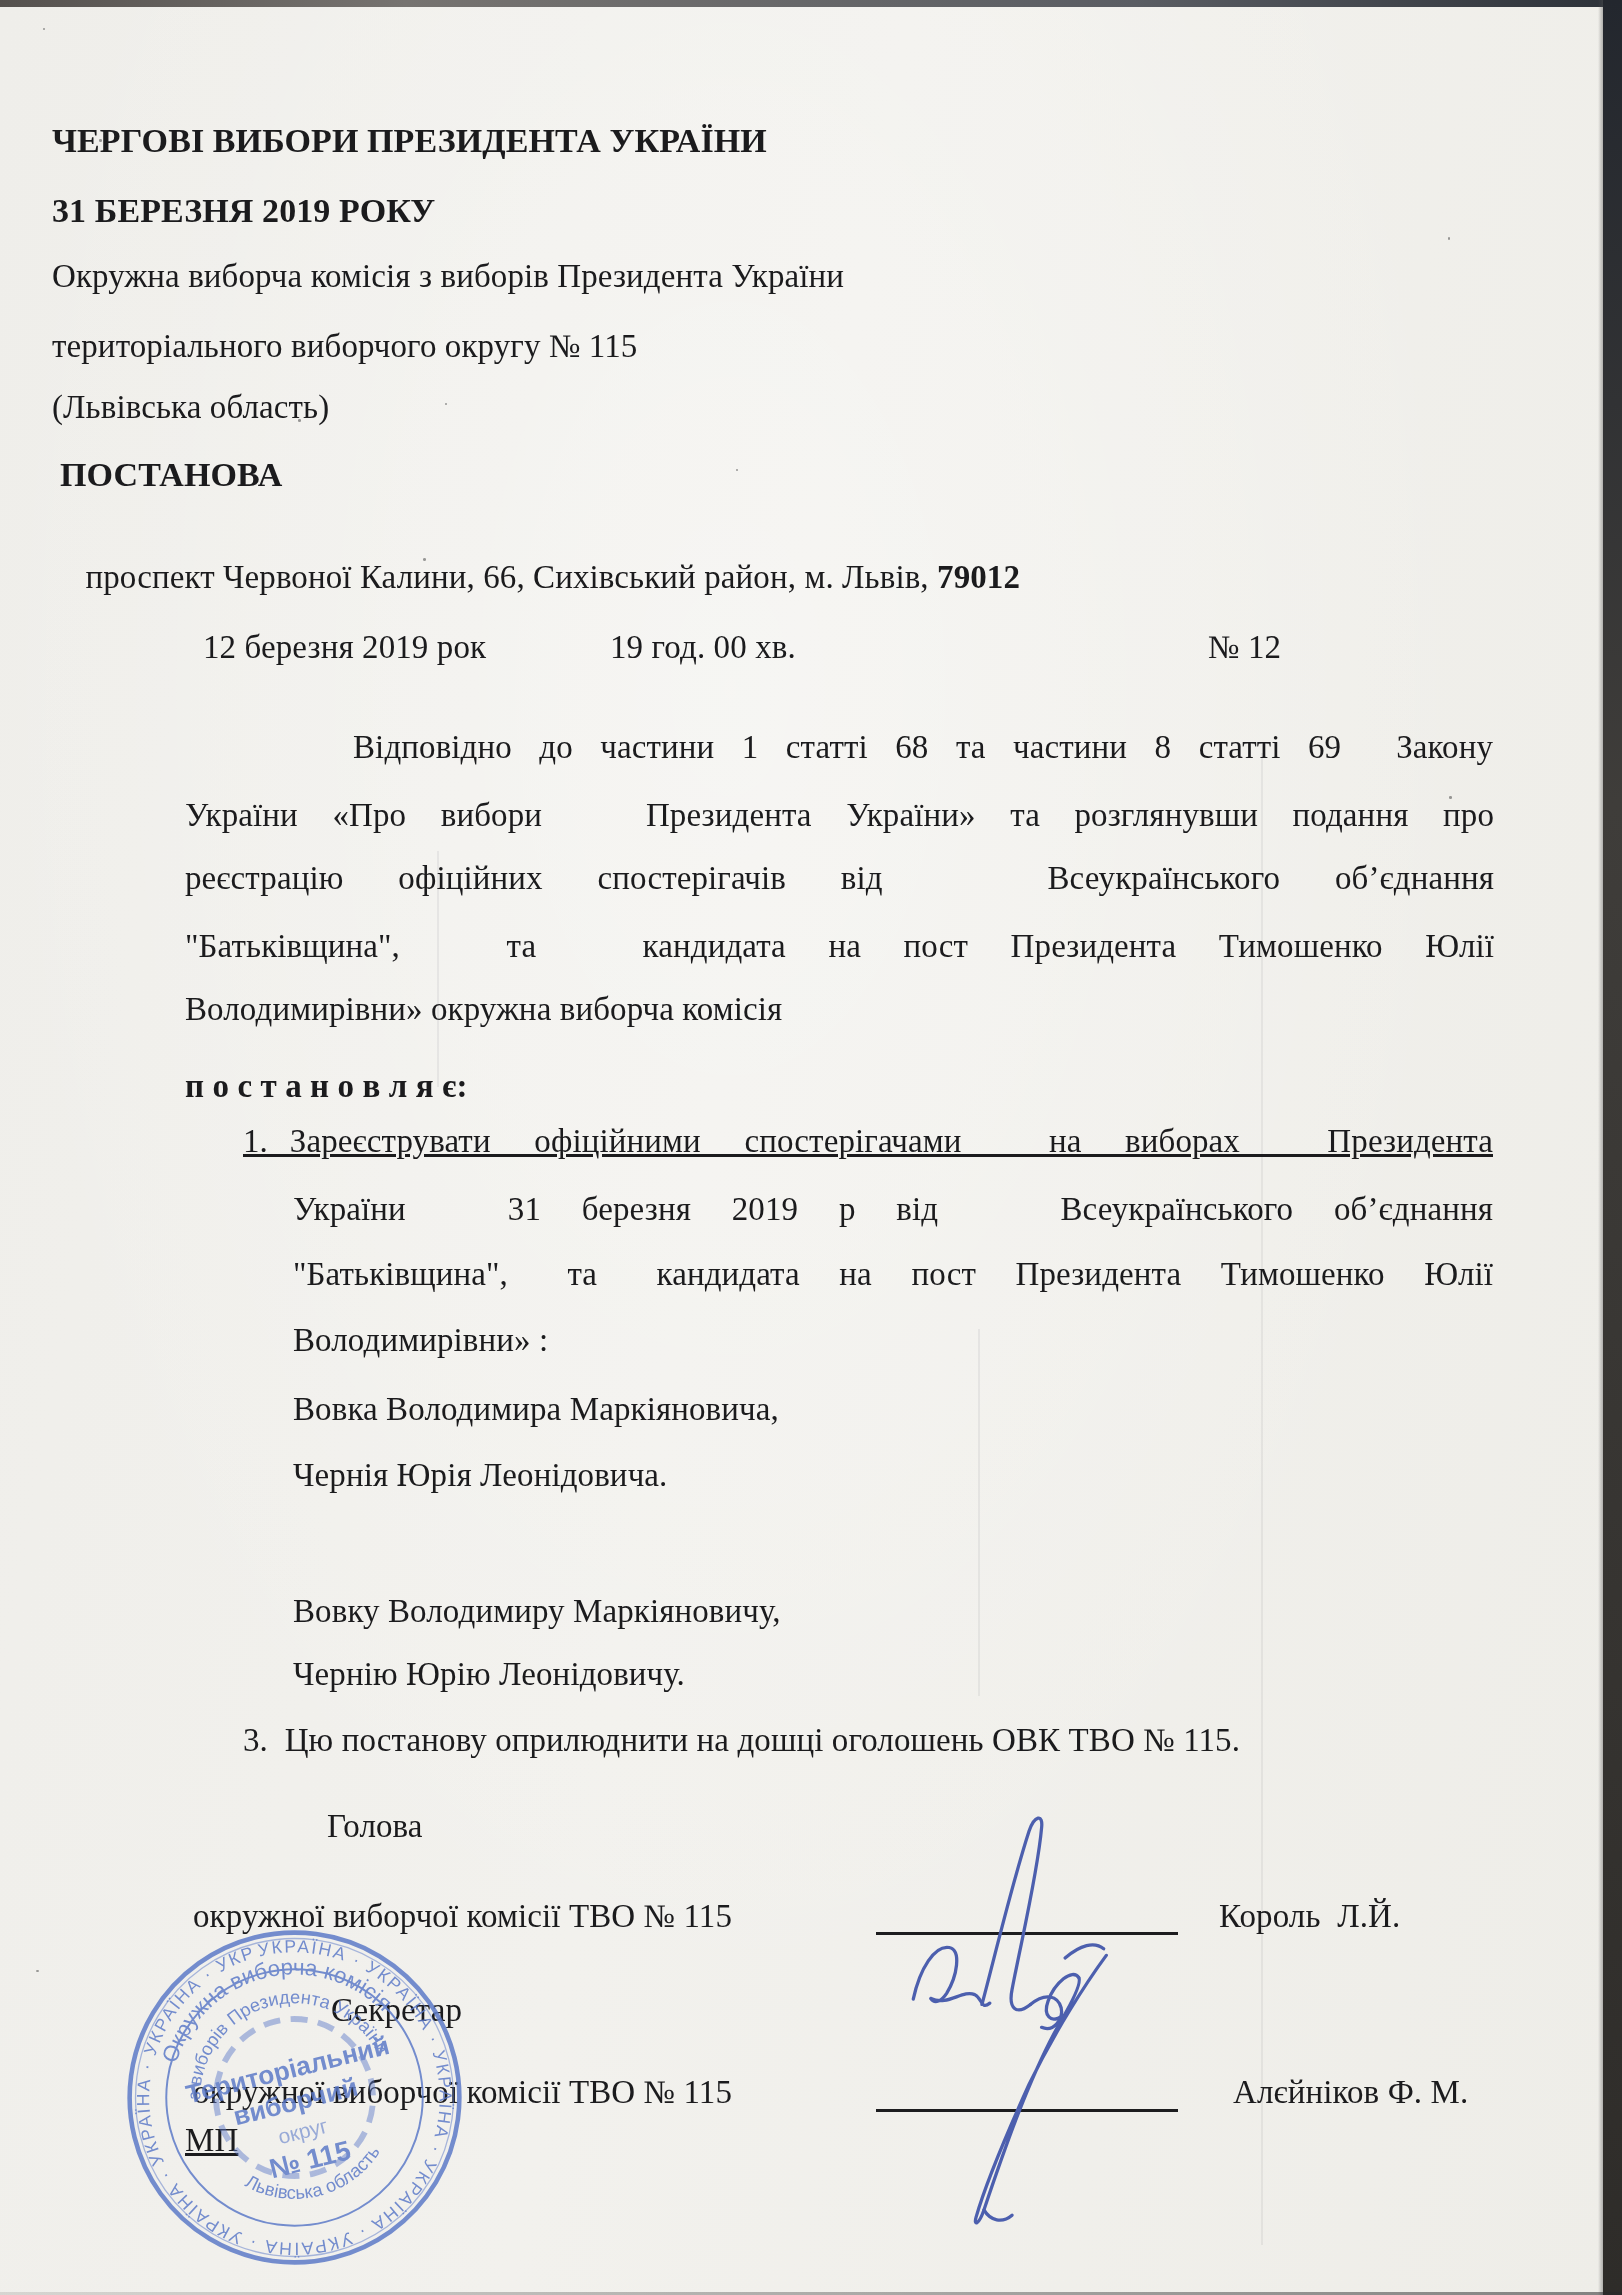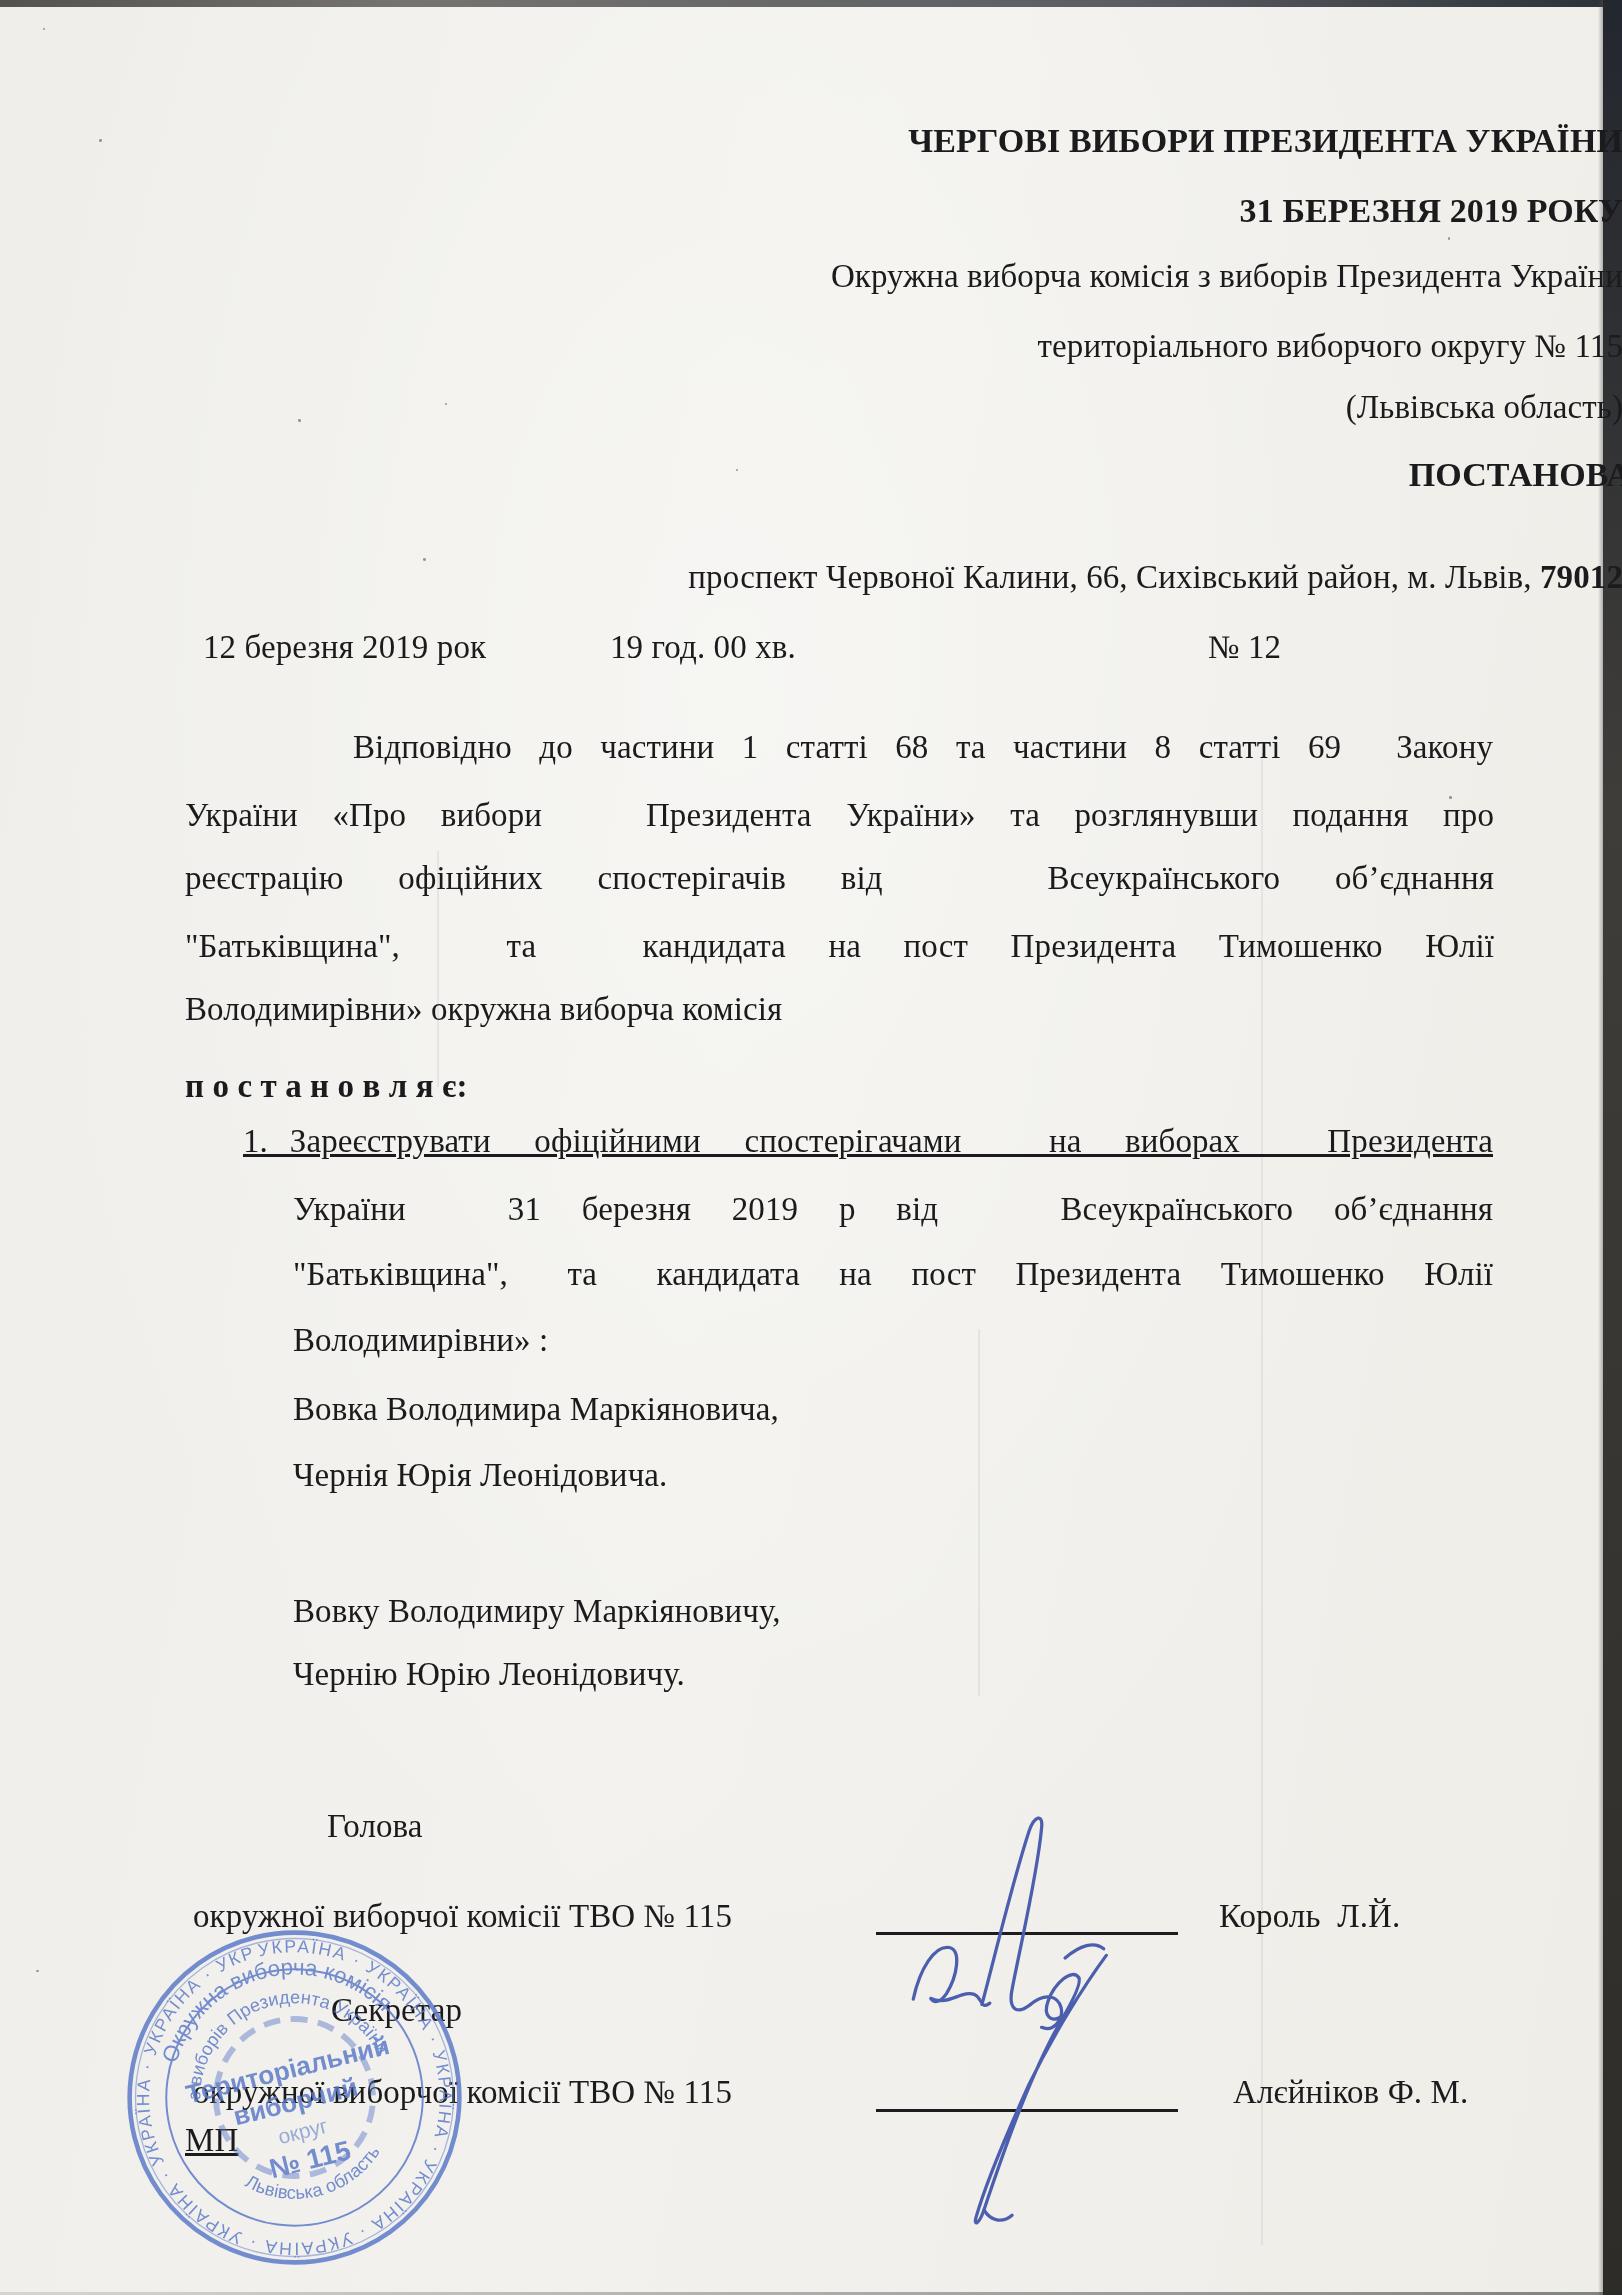--- a/index.html
+++ b/index.html
@@ -14,21 +14,21 @@
     background:linear-gradient(90deg,#55514e,#767370 25%,#5a5d63 70%,#2c3138);}
   .edge-right{position:absolute;top:0;right:0;width:19.6px;height:100%;
     background:linear-gradient(180deg,#23272e,#3f3d3a 35%,#2e2c29);}
   .edge-right-soft{position:absolute;top:0;right:19.6px;width:5.2px;height:100%;
     background:linear-gradient(90deg,rgba(80,80,80,0),rgba(80,80,80,.4));}
   .edge-bottom{position:absolute;left:0;bottom:0;width:100%;height:3.3px;
     background:linear-gradient(90deg,rgba(70,65,60,.15),rgba(40,40,42,.55));}
   .line{position:absolute;white-space:pre-wrap;font-size:33px;line-height:1.08;
     letter-spacing:0.1px;}
   .b{font-weight:bold;}
-  .c{text-align:right;}
+  .c{text-align:left;}
   .just{text-align:justify;text-align-last:justify;}
   .title{font-size:34px;}
   .sig-underline{position:absolute;height:0;border-bottom:3.3px solid #1d1d1f;}
   .crease{position:absolute;width:2px;background:rgba(60,60,70,.07);}
   .speck{position:absolute;border-radius:50%;background:#4a4a4a;opacity:.55;}
   .stamp-svg{position:absolute;left:59px;top:1862px;opacity:.84;}
   .sig-svg{position:absolute;left:0;top:0;pointer-events:none;}
   .stamp-text{font-family:"Liberation Sans",sans-serif;}
 </style>
 </head>
@@ -78,20 +78,21 @@
   <div class="line just" style="left:243px;top:1124px;width:1250px;text-decoration:underline;">1. Зареєструвати  офіційними  спостерігачами    на  виборах    Президента</div>
   <div class="line just" style="left:293px;top:1192px;width:1200px;">України     31  березня  2019  р  від      Всеукраїнського  об’єднання</div>
   <div class="line just" style="left:293px;top:1257px;width:1200px;">"Батьківщина",   та   кандидата  на  пост  Президента  Тимошенко  Юлії</div>
   <div class="line" style="left:293px;top:1323px;">Володимирівни» :</div>
   <div class="line" style="left:293px;top:1392px;">Вовка Володимира Маркіяновича,</div>
   <div class="line" style="left:293px;top:1458px;">Чернія Юрія Леонідовича.</div>
 
   <div class="line" style="left:293px;top:1594px;">Вовку Володимиру Маркіяновичу,</div>
   <div class="line" style="left:293px;top:1657px;">Чернію Юрію Леонідовичу.</div>
 
+  <div class="line" style="left:243px;top:1723px;">3.  Цю постанову оприлюднити на дошці оголошень ОВК ТВО № 115.</div>
 
   <div class="line" style="left:327px;top:1809px;">Голова</div>
   <div class="line" style="left:193px;top:1899px;">окружної виборчої комісії ТВО № 115</div>
   <div class="sig-underline" style="left:876px;top:1932px;width:302px;"></div>
   <div class="line" style="left:1219px;top:1899px;">Король  Л.Й.</div>
 
   <div class="line" style="left:331px;top:1993px;">Секретар</div>
   <div class="line" style="left:193px;top:2075px;">окружної виборчої комісії ТВО № 115</div>
   <div class="sig-underline" style="left:876px;top:2109px;width:302px;"></div>
   <div class="line" style="left:1233px;top:2075px;">Алєйніков Ф. М.</div>

